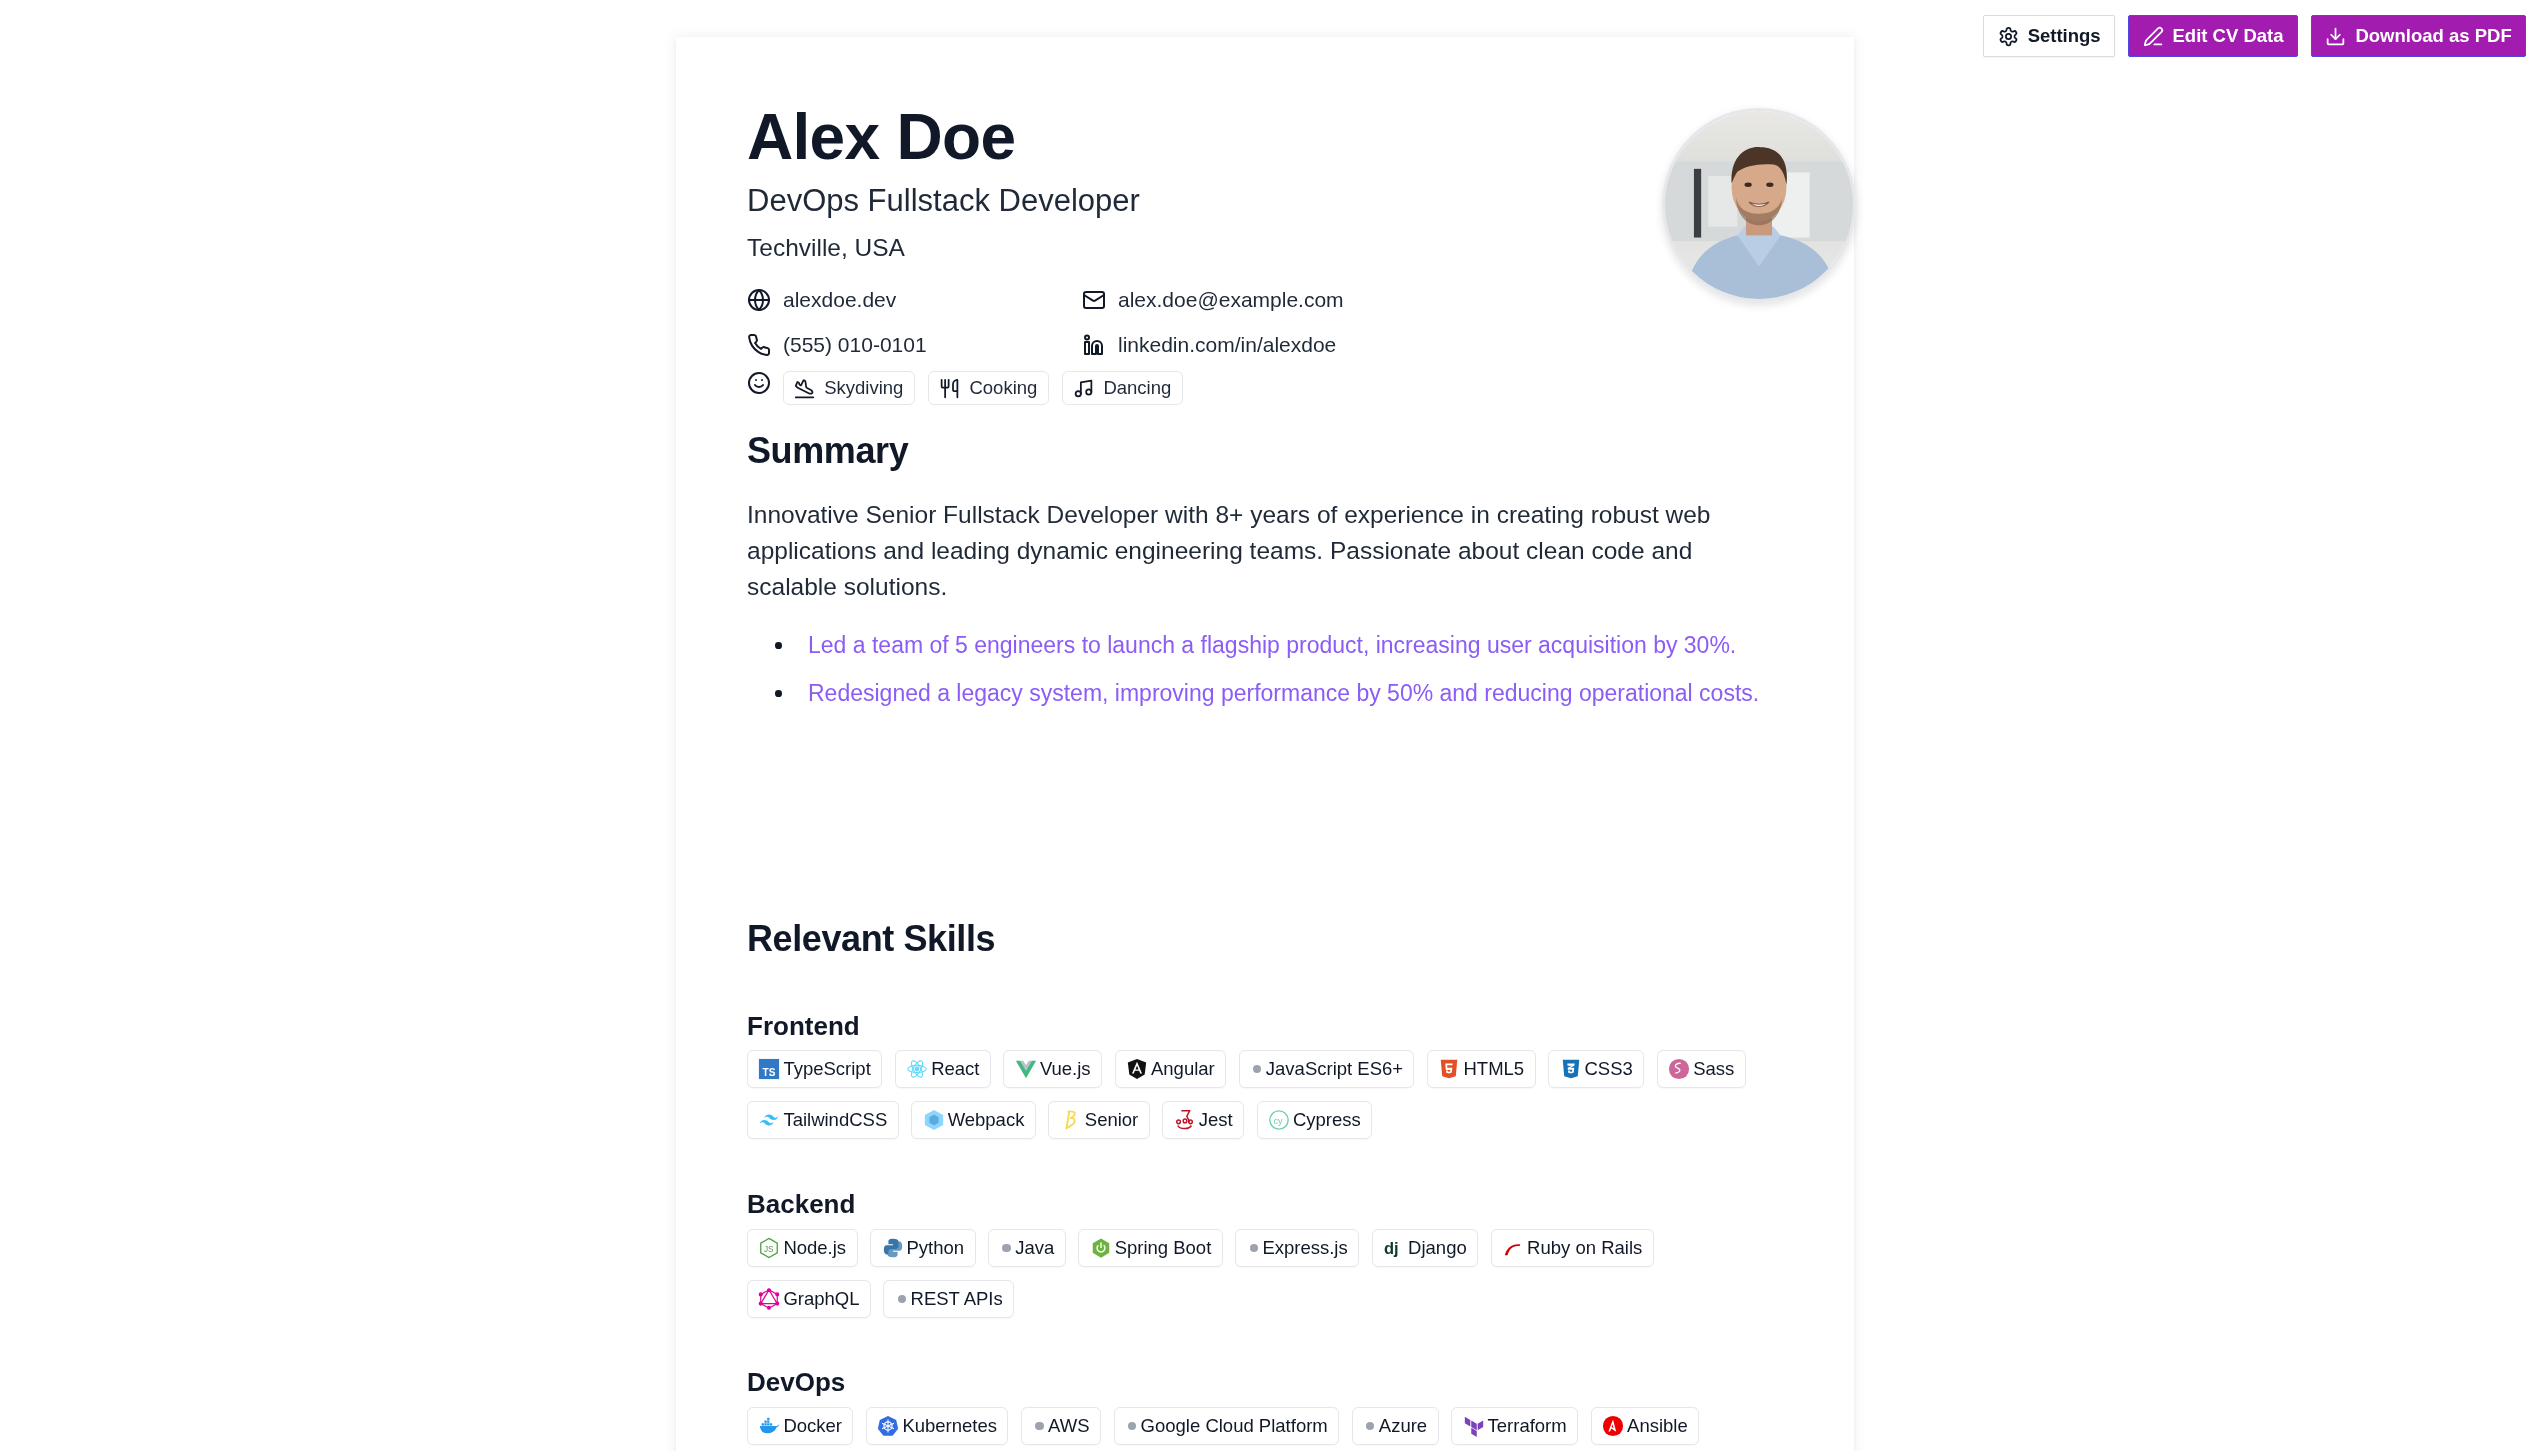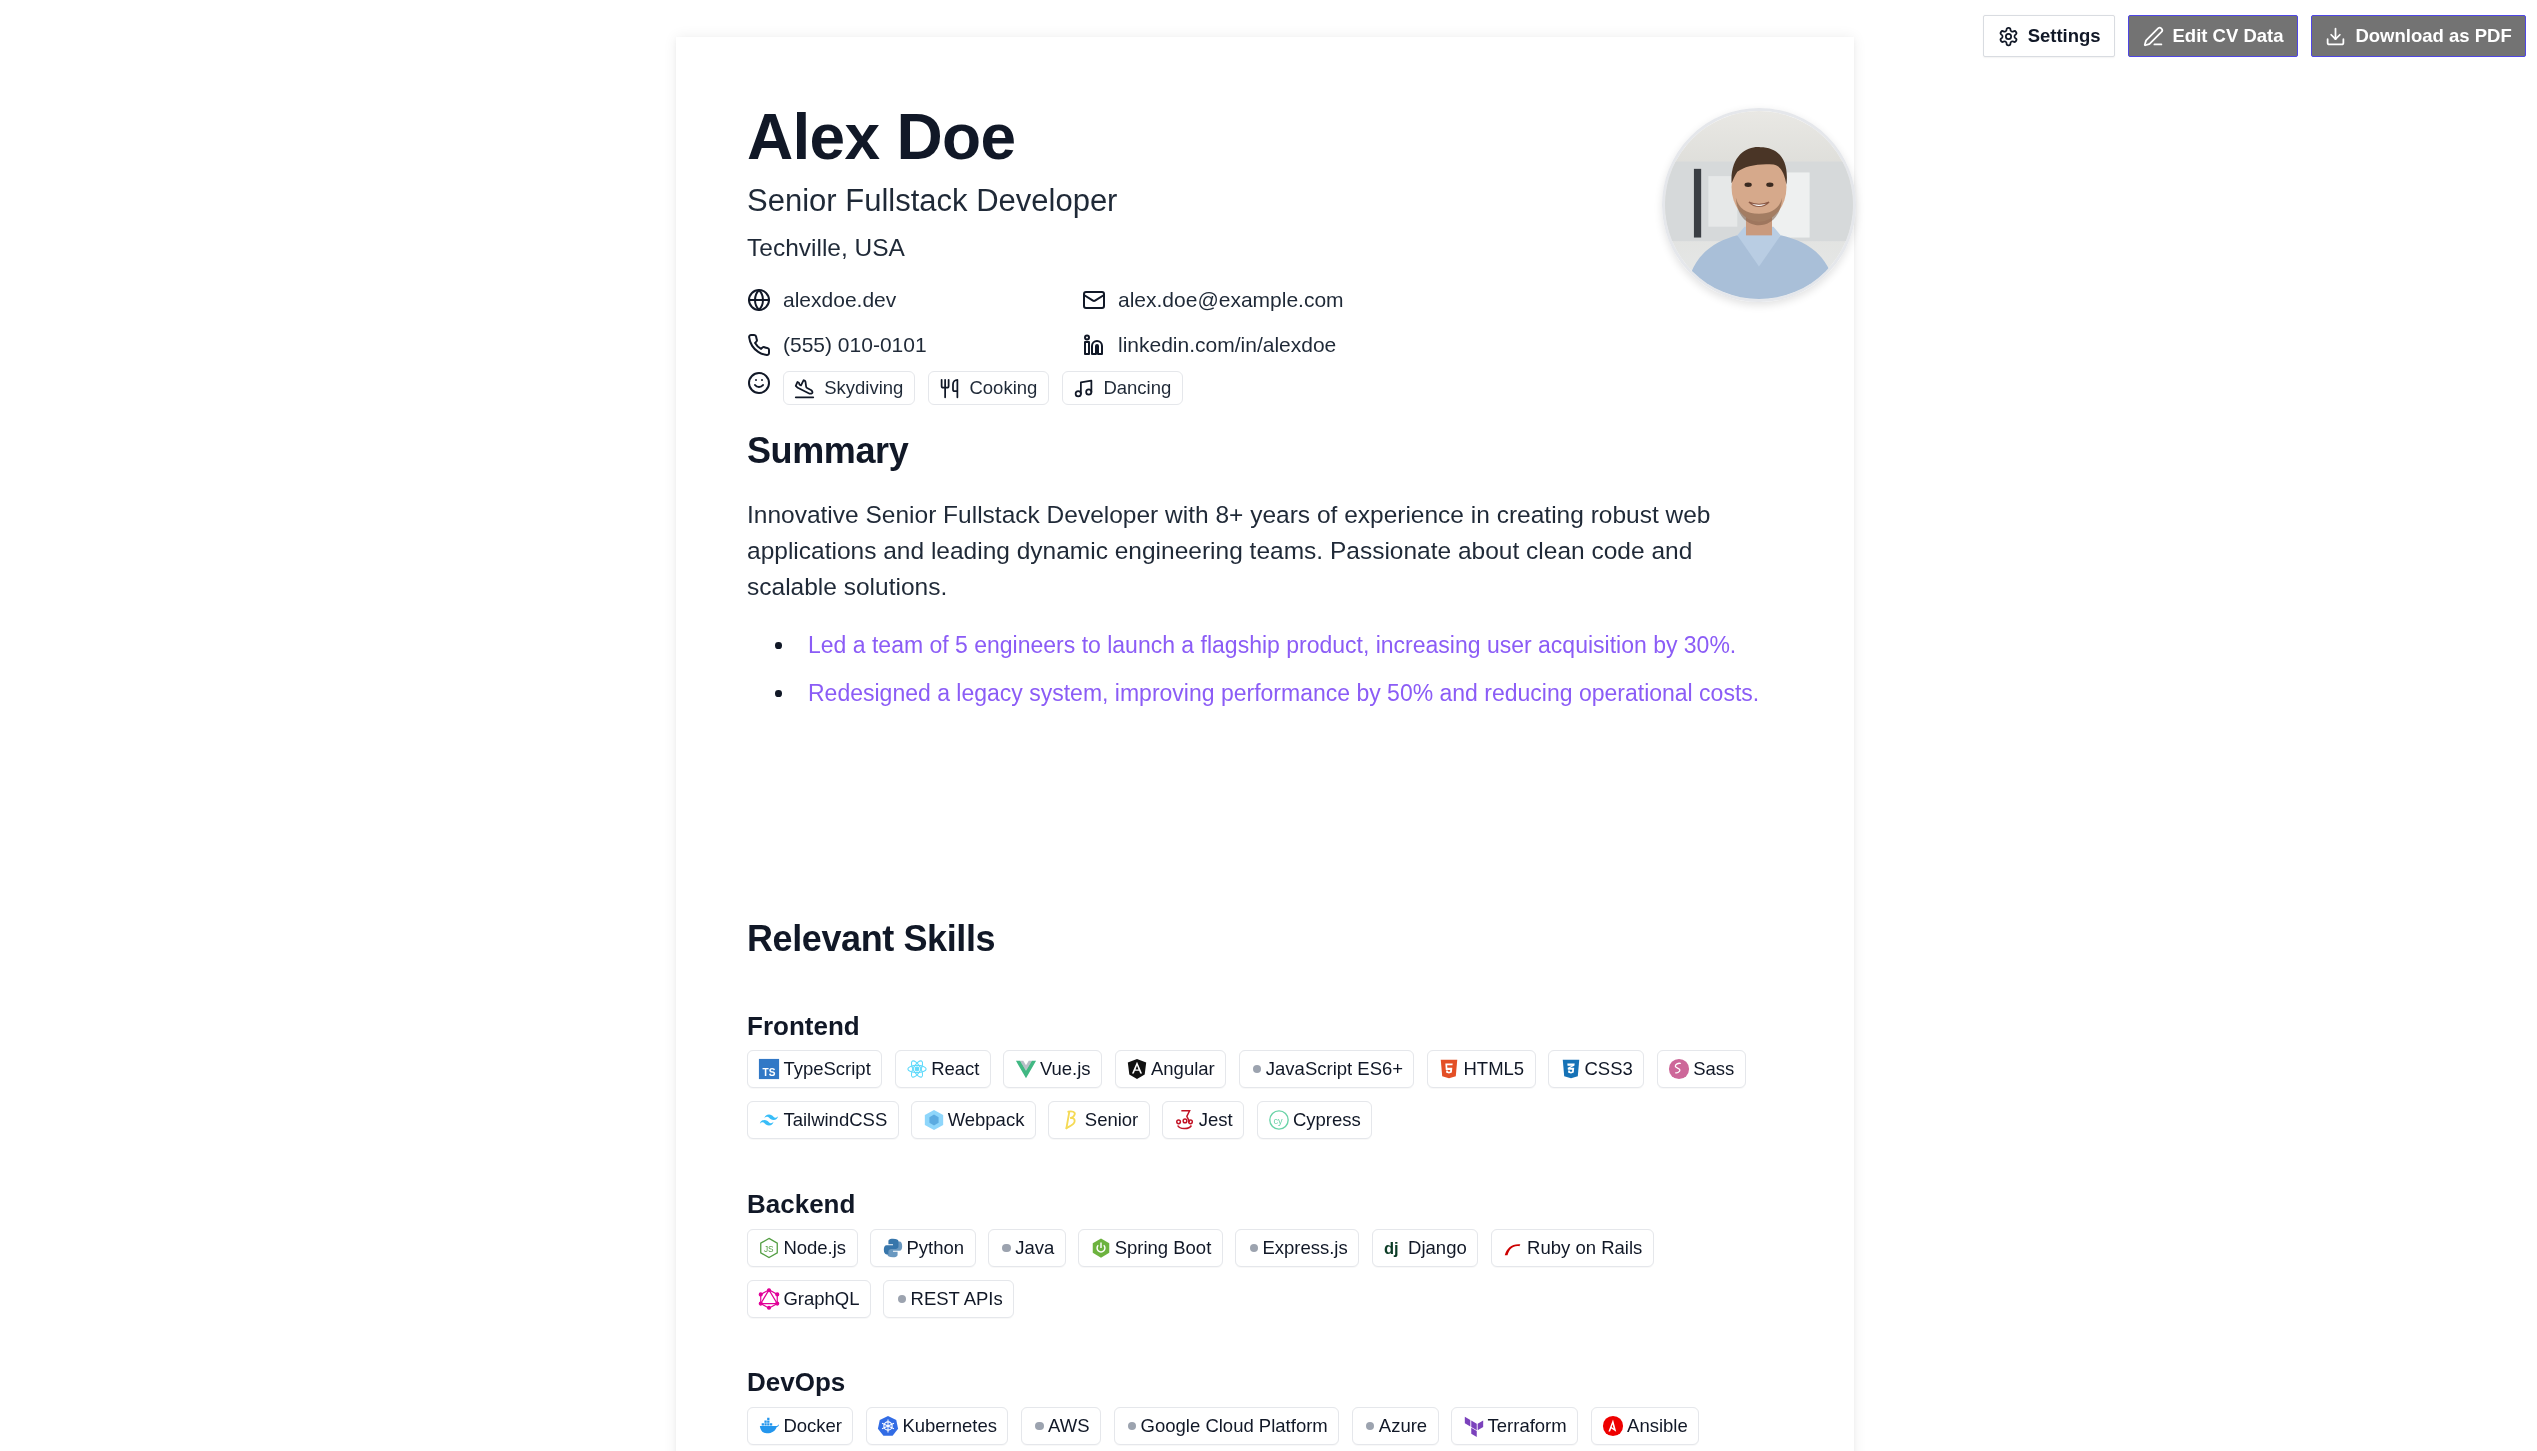--- a/index.html
+++ b/index.html
@@ -5,21 +5,21 @@
   * { box-sizing: border-box; margin: 0; padding: 0; }
   html, body { width: 2538px; height: 1452px; overflow: hidden; background: #ffffff; }
   body { font-family: "Liberation Sans", "DejaVu Sans", sans-serif; color: #111827; position: relative; }
 
   
   .toolbar { position: absolute; top: 15px; right: 12px; display: flex; gap: 13.3px; }
   .tb-btn { height: 42px; display: flex; align-items: center; gap: 9px; padding: 0 13.3px; border-radius: 2px;
             font-size: 18.5px; font-weight: 600; cursor: pointer; }
   .tb-btn svg { width: 21px; height: 21px; }
   .tb-btn.secondary { background: #fff; border: 1.5px solid #d9dce1; color: #111827; box-shadow: 0 0.7px 1.5px rgba(0,0,0,.05); }
-  .tb-btn.primary { background: #737373; color: #fff; border: 1.5px solid #4f46e5; justify-content: flex-end; }
+  .tb-btn.primary { background: #a21caf; color: #fff; border: 1.5px solid #4f46e5; justify-content: flex-end; }
 
   
   .card { position: absolute; left: 676px; top: 37px; width: 1178px; height: 1453px; background: #fff;
           box-shadow: 0 0 13.3px rgba(0,0,0,0.07), 0 1.5px 4.4px rgba(0,0,0,0.04); }
   .content { position: absolute; left: 71px; top: 0; width: 1038px; }
 
   .name { position: absolute; top: 68px; left: 0; font-size: 64px; font-weight: 700; letter-spacing: -0.7px; color: #111827; line-height: 1; }
   .job-title { position: absolute; top: 148px; left: 0; font-size: 31px; color: #1f2937; line-height: 1; }
   .location { position: absolute; top: 199px; left: 0; font-size: 24.5px; color: #1f2937; line-height: 1; }
 
@@ -84,21 +84,21 @@
         <path d="m7 10 5 5 5-5"></path>
       </svg>
     <span>Download as PDF</span>
   </div>
 </div>
 
 <div class="card">
   <div class="content">
 
     <div class="name">Alex Doe</div>
-    <div class="job-title">Senior Fullstack Developer</div>
+    <div class="job-title">DevOps Fullstack Developer</div>
     <div class="location">Techville, USA</div>
 
     <div class="contact">
       <div class="contact-item">
         <svg viewBox="0 0 24 24" fill="none" stroke="#111827" stroke-width="2" stroke-linecap="round" stroke-linejoin="round">
             <circle cx="12" cy="12" r="10"></circle>
             <path d="M12 2a14.5 14.5 0 0 0 0 20 14.5 14.5 0 0 0 0-20"></path>
             <path d="M2 12h20"></path>
           </svg>
         <span>alexdoe.dev</span>

